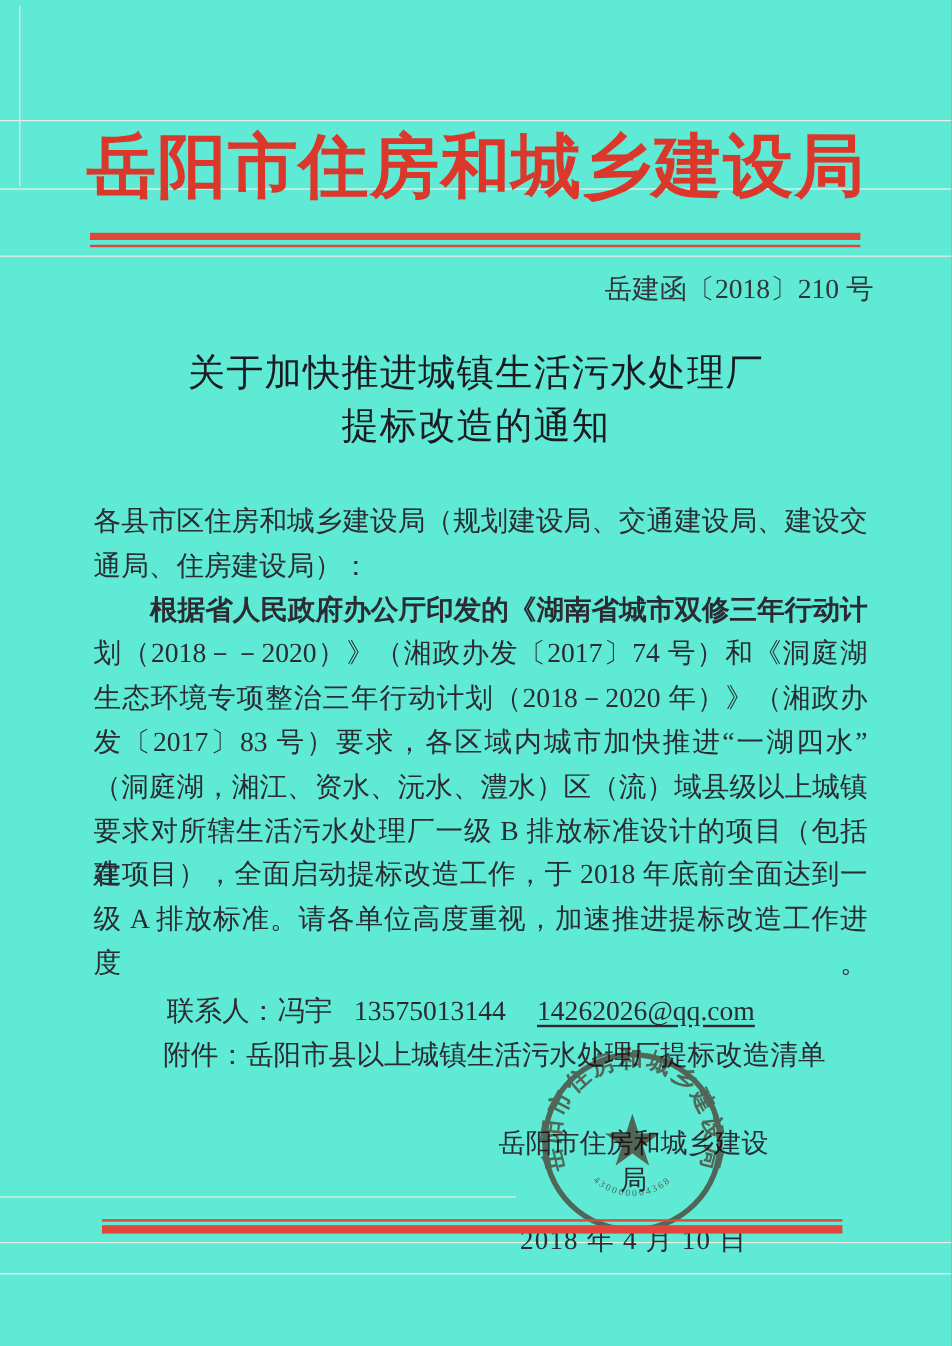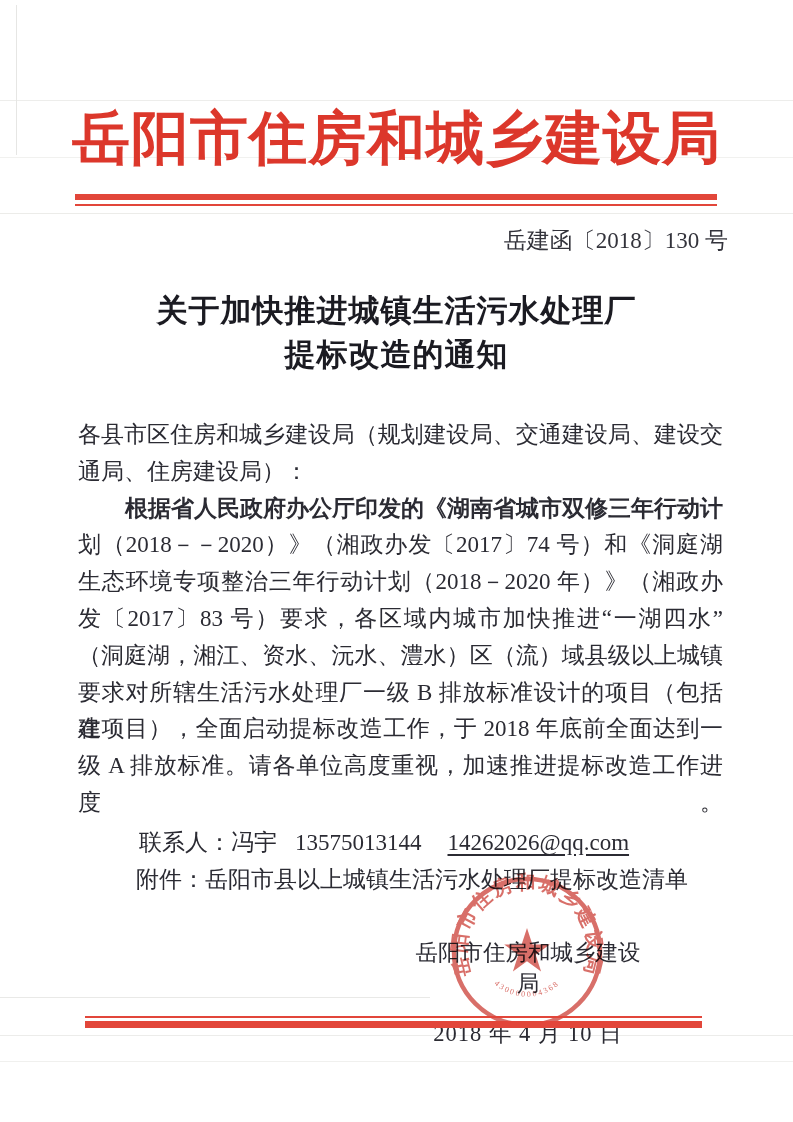--- a/index.html
+++ b/index.html
@@ -1,21 +1,21 @@
 <!DOCTYPE html>
 <html><head>
 <meta charset="utf-8">
 <style>
   * { margin: 0; padding: 0; box-sizing: border-box; }
   html,body { background: #9a9a9a; }
   .page {
     position: relative;
     width: 793px; height: 1122px;
     margin: 0 auto;
-    background: #ffffff;
+    background: #5eead4;
     overflow: hidden;
     font-family: "Liberation Serif", "DejaVu Serif", serif;
     color: #2b2b33;
   }
   .abs { position: absolute; }
   
   .artifact { position: absolute; pointer-events: none; }
   
   .agency-header {
     top: 100px; left: 0; width: 793px;
@@ -30,21 +30,21 @@
   .rule-bottom-thin { top: 1016px; left: 85px; width: 617px; height: 2px; }
   .rule-bottom-thick{ top: 1021px; left: 85px; width: 617px; height: 7px; }
   .doc-number {
     top: 225px; left: 0; width: 793px;
     padding-right: 65px;
     text-align: right;
     font-size: 23px; color: #33333b;
   }
   .notice-title {
     left: 0; width: 793px; text-align: center;
-    font-size: 31px; font-weight: bold; color: #1b1b22;
+    font-size: 31px; font-weight: normal; color: #1b1b22;
     letter-spacing: 1px;
   }
   .title-1 { top: 290px; }
   .title-2 { top: 334px; }
   .body-block {
     top: 417px; left: 78px; width: 645px;
     font-size: 23px;
     text-justify: inter-ideograph;
   }
   .bline { height: 36.8px; line-height: 36.8px; white-space: nowrap; }
@@ -71,21 +71,21 @@
   <div class="artifact" style="top:213px;left:0;width:793px;height:1px;background:#ecece9"></div>
   <div class="artifact" style="top:997px;left:0;width:430px;height:1px;background:#e9e9e7"></div>
   <div class="artifact" style="top:1035px;left:0;width:793px;height:1px;background:#ececea"></div>
   <div class="artifact" style="top:1061px;left:0;width:793px;height:1px;background:#f0f0ee"></div>
   <div class="artifact" style="top:5px;left:16px;width:1px;height:150px;background:#e6e6e4"></div>
 
   <div class="abs agency-header">岳阳市住房和城乡建设局</div>
   <div class="abs rule rule-top-thick"></div>
   <div class="abs rule rule-top-thin"></div>
 
-  <div class="abs doc-number">岳建函〔2018〕130 号</div>
+  <div class="abs doc-number">岳建函〔2018〕210 号</div>
 
   <div class="abs notice-title title-1">关于加快推进城镇生活污水处理厂</div>
   <div class="abs notice-title title-2">提标改造的通知</div>
 
   <div class="abs body-block">
     <div class="bline j">各县市区住房和城乡建设局（规划建设局、交通建设局、建设交</div>
     <div class="bline">通局、住房建设局）：</div>
     <div class="bline j indent">根据省人民政府办公厅印发的《湖南省城市双修三年行动计</div>
     <div class="bline j">划（2018－－2020）》（湘政办发〔2017〕74 号）和《洞庭湖</div>
     <div class="bline j">生态环境专项整治三年行动计划（2018－2020 年）》（湘政办</div>

